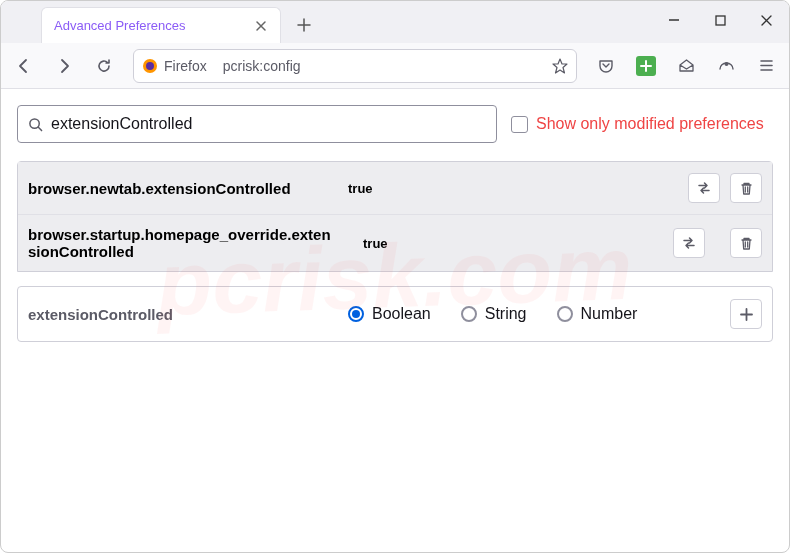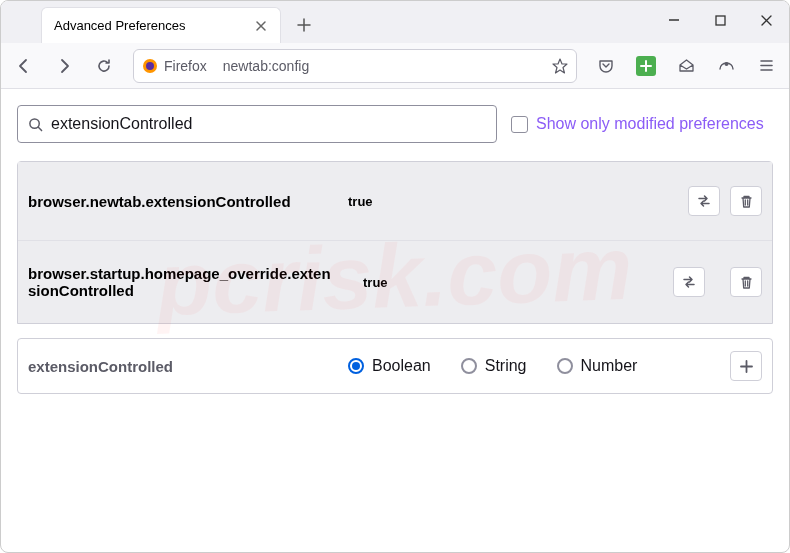--- a/index.html
+++ b/index.html
@@ -32,21 +32,21 @@
     }
     .tab {
       background: #fff;
       height: 36px;
       min-width: 240px;
       border-radius: 6px 6px 0 0;
       display: flex;
       align-items: center;
       padding: 0 10px 0 12px;
       font-size: 13px;
-      color: #000000;
+      color: #8b5cf6;
       position: relative;
       border: 1px solid #e0e0e6;
       border-bottom: none;
     }
     .tab-title { flex: 1; }
     .tab-close {
       width: 18px; height: 18px;
       display:flex;align-items:center;justify-content:center;
       color:#666; cursor:pointer;
     }
@@ -127,34 +127,34 @@
       padding: 0 10px;
       gap:8px;
       background:#fff;
     }
     .search-box input {
       border:none;outline:none;flex:1;font-size:16px;color:#15141a;
       font-family:inherit;background:transparent;
     }
     .check-label {
       display:flex;align-items:center;gap:8px;
-      font-size:16px;color:#8b5cf6;cursor:pointer;
+      font-size:16px;color:#ef4444;cursor:pointer;
     }
     .check-box {
       width:17px;height:17px;border:1.5px solid #8f8f9d;border-radius:3px;
       background:#fff;
     }
     
     .results {
       border:1px solid #cfcfd8;
       border-radius:4px 4px 0 0;
     }
     .pref-row {
       display:flex;align-items:center;
-      padding: 24px 10px;
+      padding: 11px 10px;
       gap:10px;
       min-height: 44px;
       border-bottom:1px solid #e0e0e6;
     }
     .pref-row:last-child { border-bottom:none;gap:25px; }
     .pref-row.modified {
       background:#ededf0;
       font-weight:700;
     }
     .pref-name { flex: 0 0 310px; font-size:15px; word-break:break-word; }
@@ -262,21 +262,21 @@
     <div class="urlbar">
       <div class="urlbar-identity">
         <span class="ff-icon">
           <svg width="16" height="16" viewBox="0 0 16 16">
               <circle cx="8" cy="8" r="7" fill="#ff9500"></circle>
               <circle cx="8" cy="8" r="4" fill="#5b2da0"></circle>
             </svg>
         </span>
         <span>Firefox</span>
       </div>
-      <span class="urlbar-text">newtab:config</span>
+      <span class="urlbar-text">pcrisk:config</span>
       <span class="urlbar-star">
         <svg width="16" height="16" viewBox="0 0 16 16">
             <path d="M8 1 L10 6 L15 6 L11 9.5 L12.5 15 L8 12 L3.5 15 L5 9.5 L1 6 L6 6 Z" stroke="currentColor" stroke-width="1.2" fill="none" stroke-linejoin="round"></path>
           </svg>
       </span>
     </div>
     <div class="tool-btn">
       <svg width="16" height="16" viewBox="0 0 16 16">
           <path d="M2 3 H14 V8 A6 6 0 0 1 2 8 Z M5 6 L8 9 L11 6" stroke="currentColor" stroke-width="1.4" fill="none" stroke-linejoin="round" stroke-linecap="round"></path>
         </svg>

